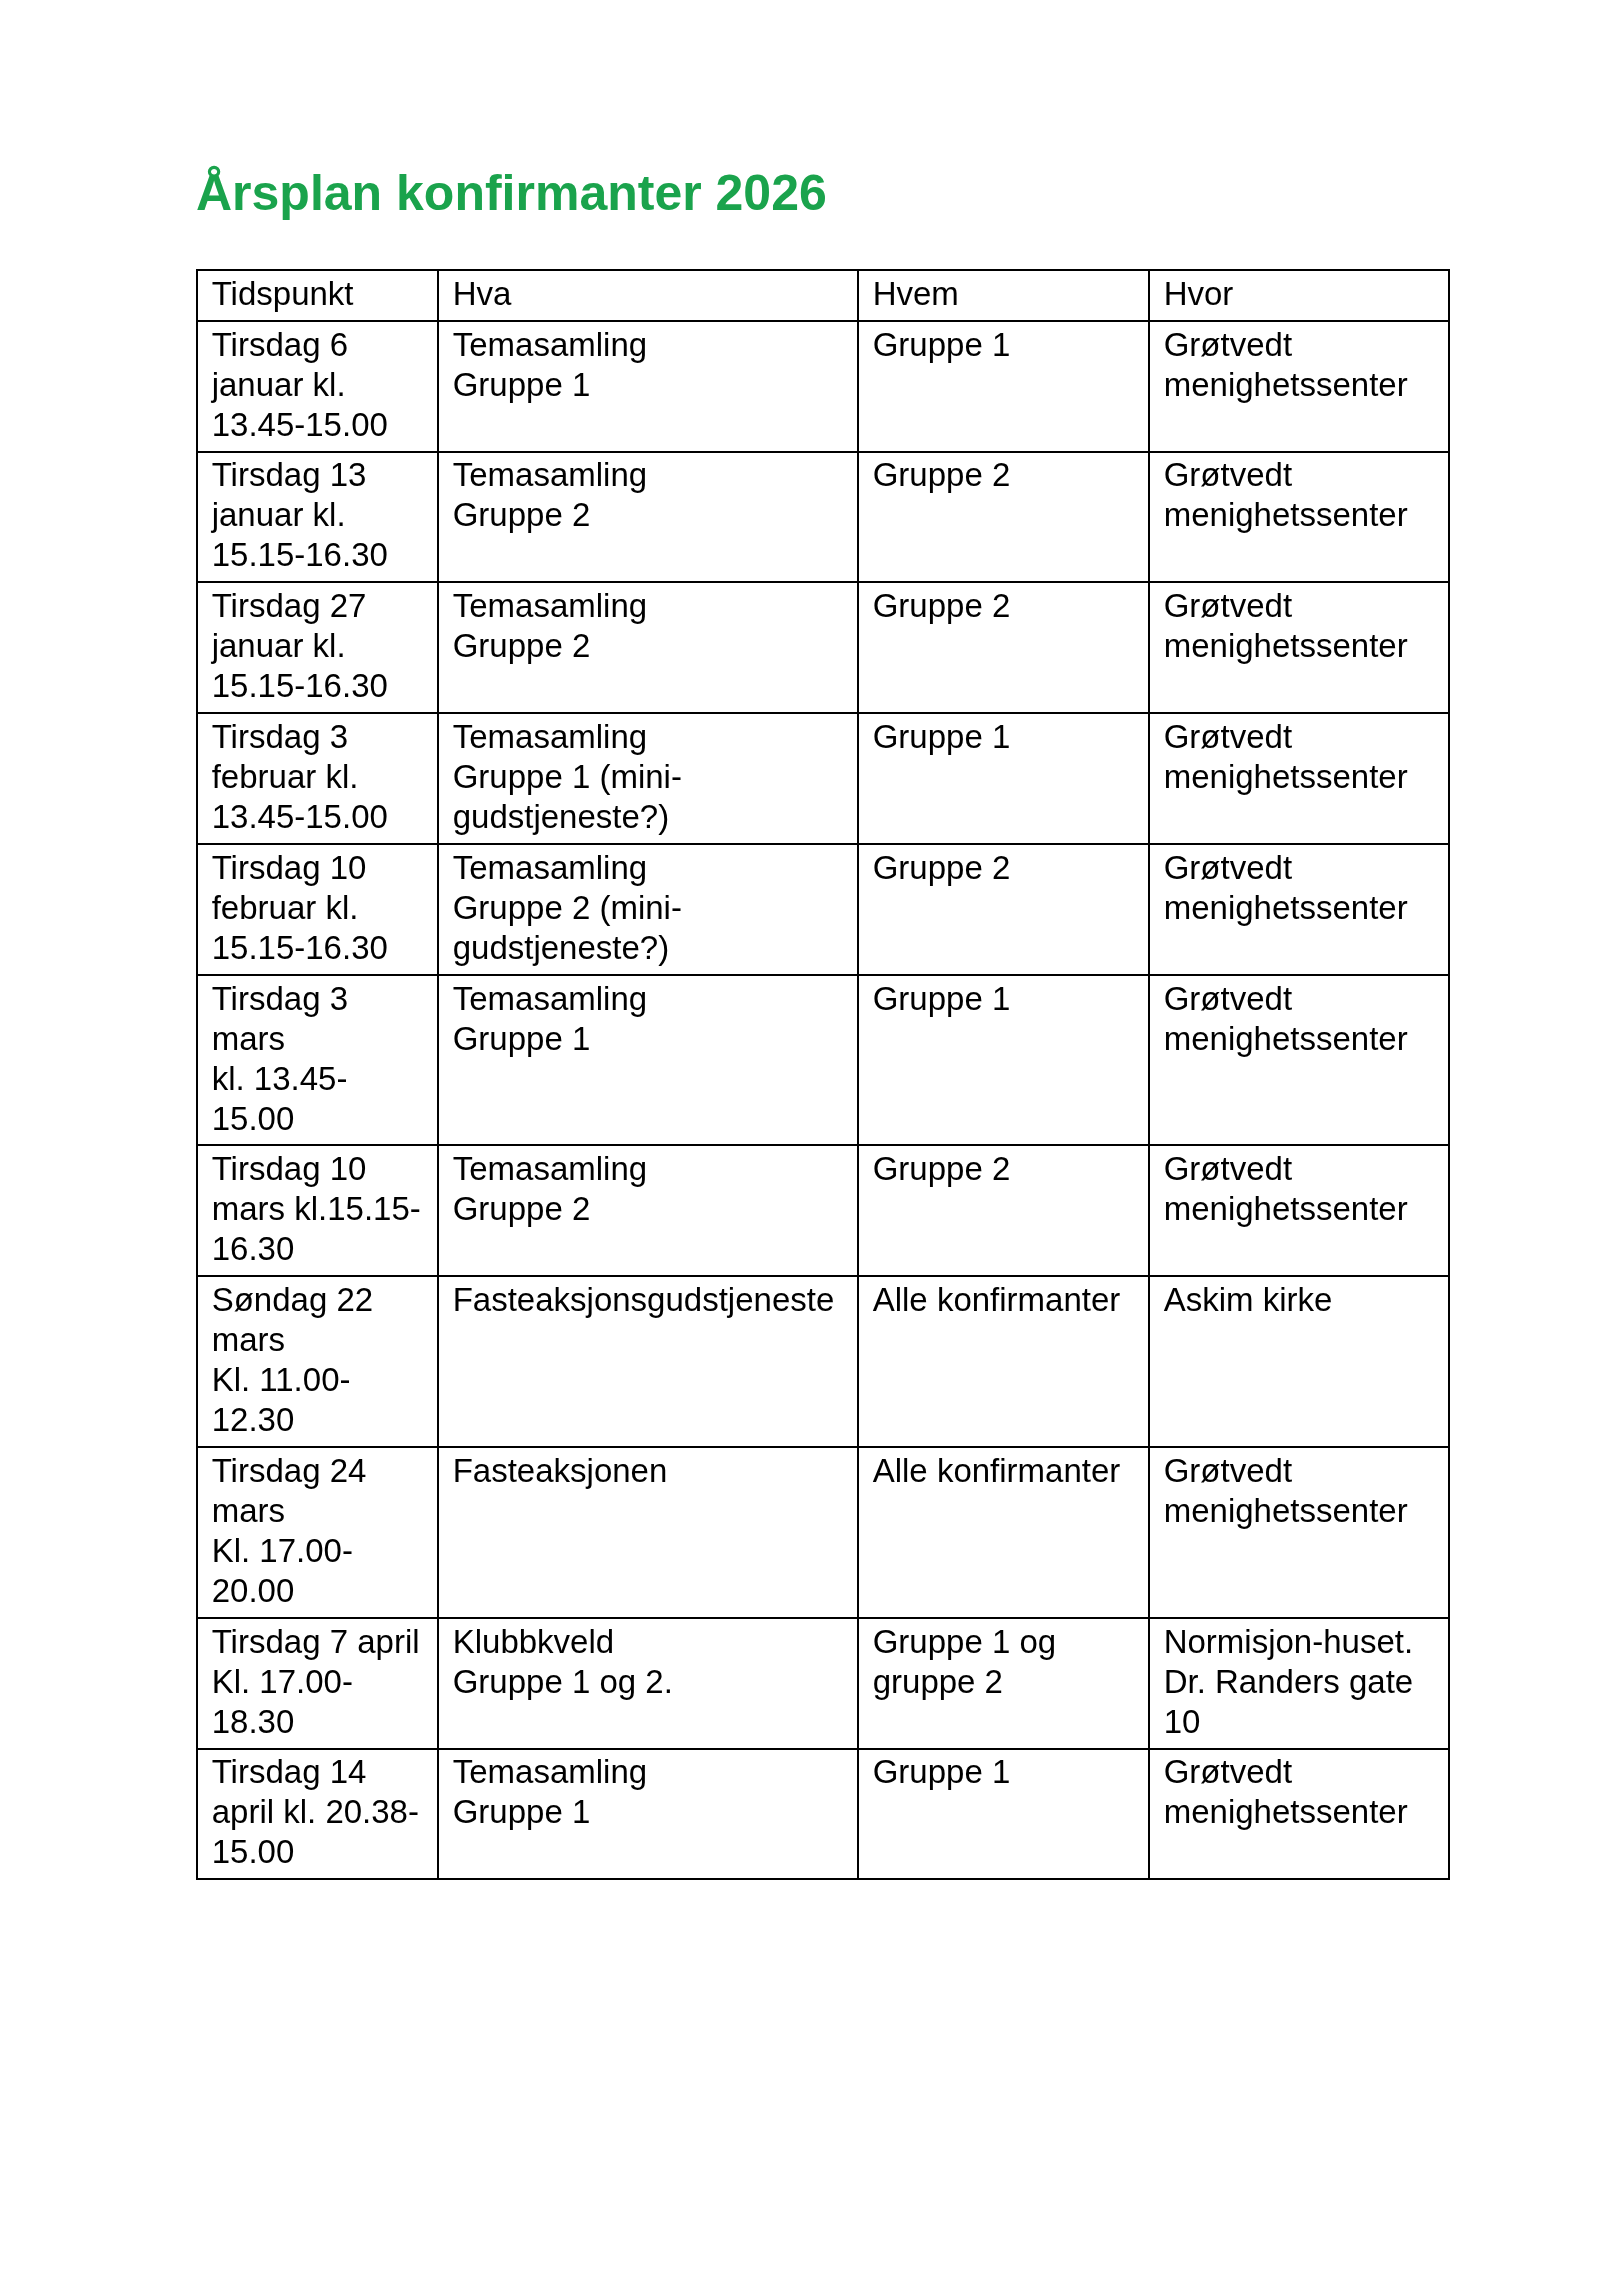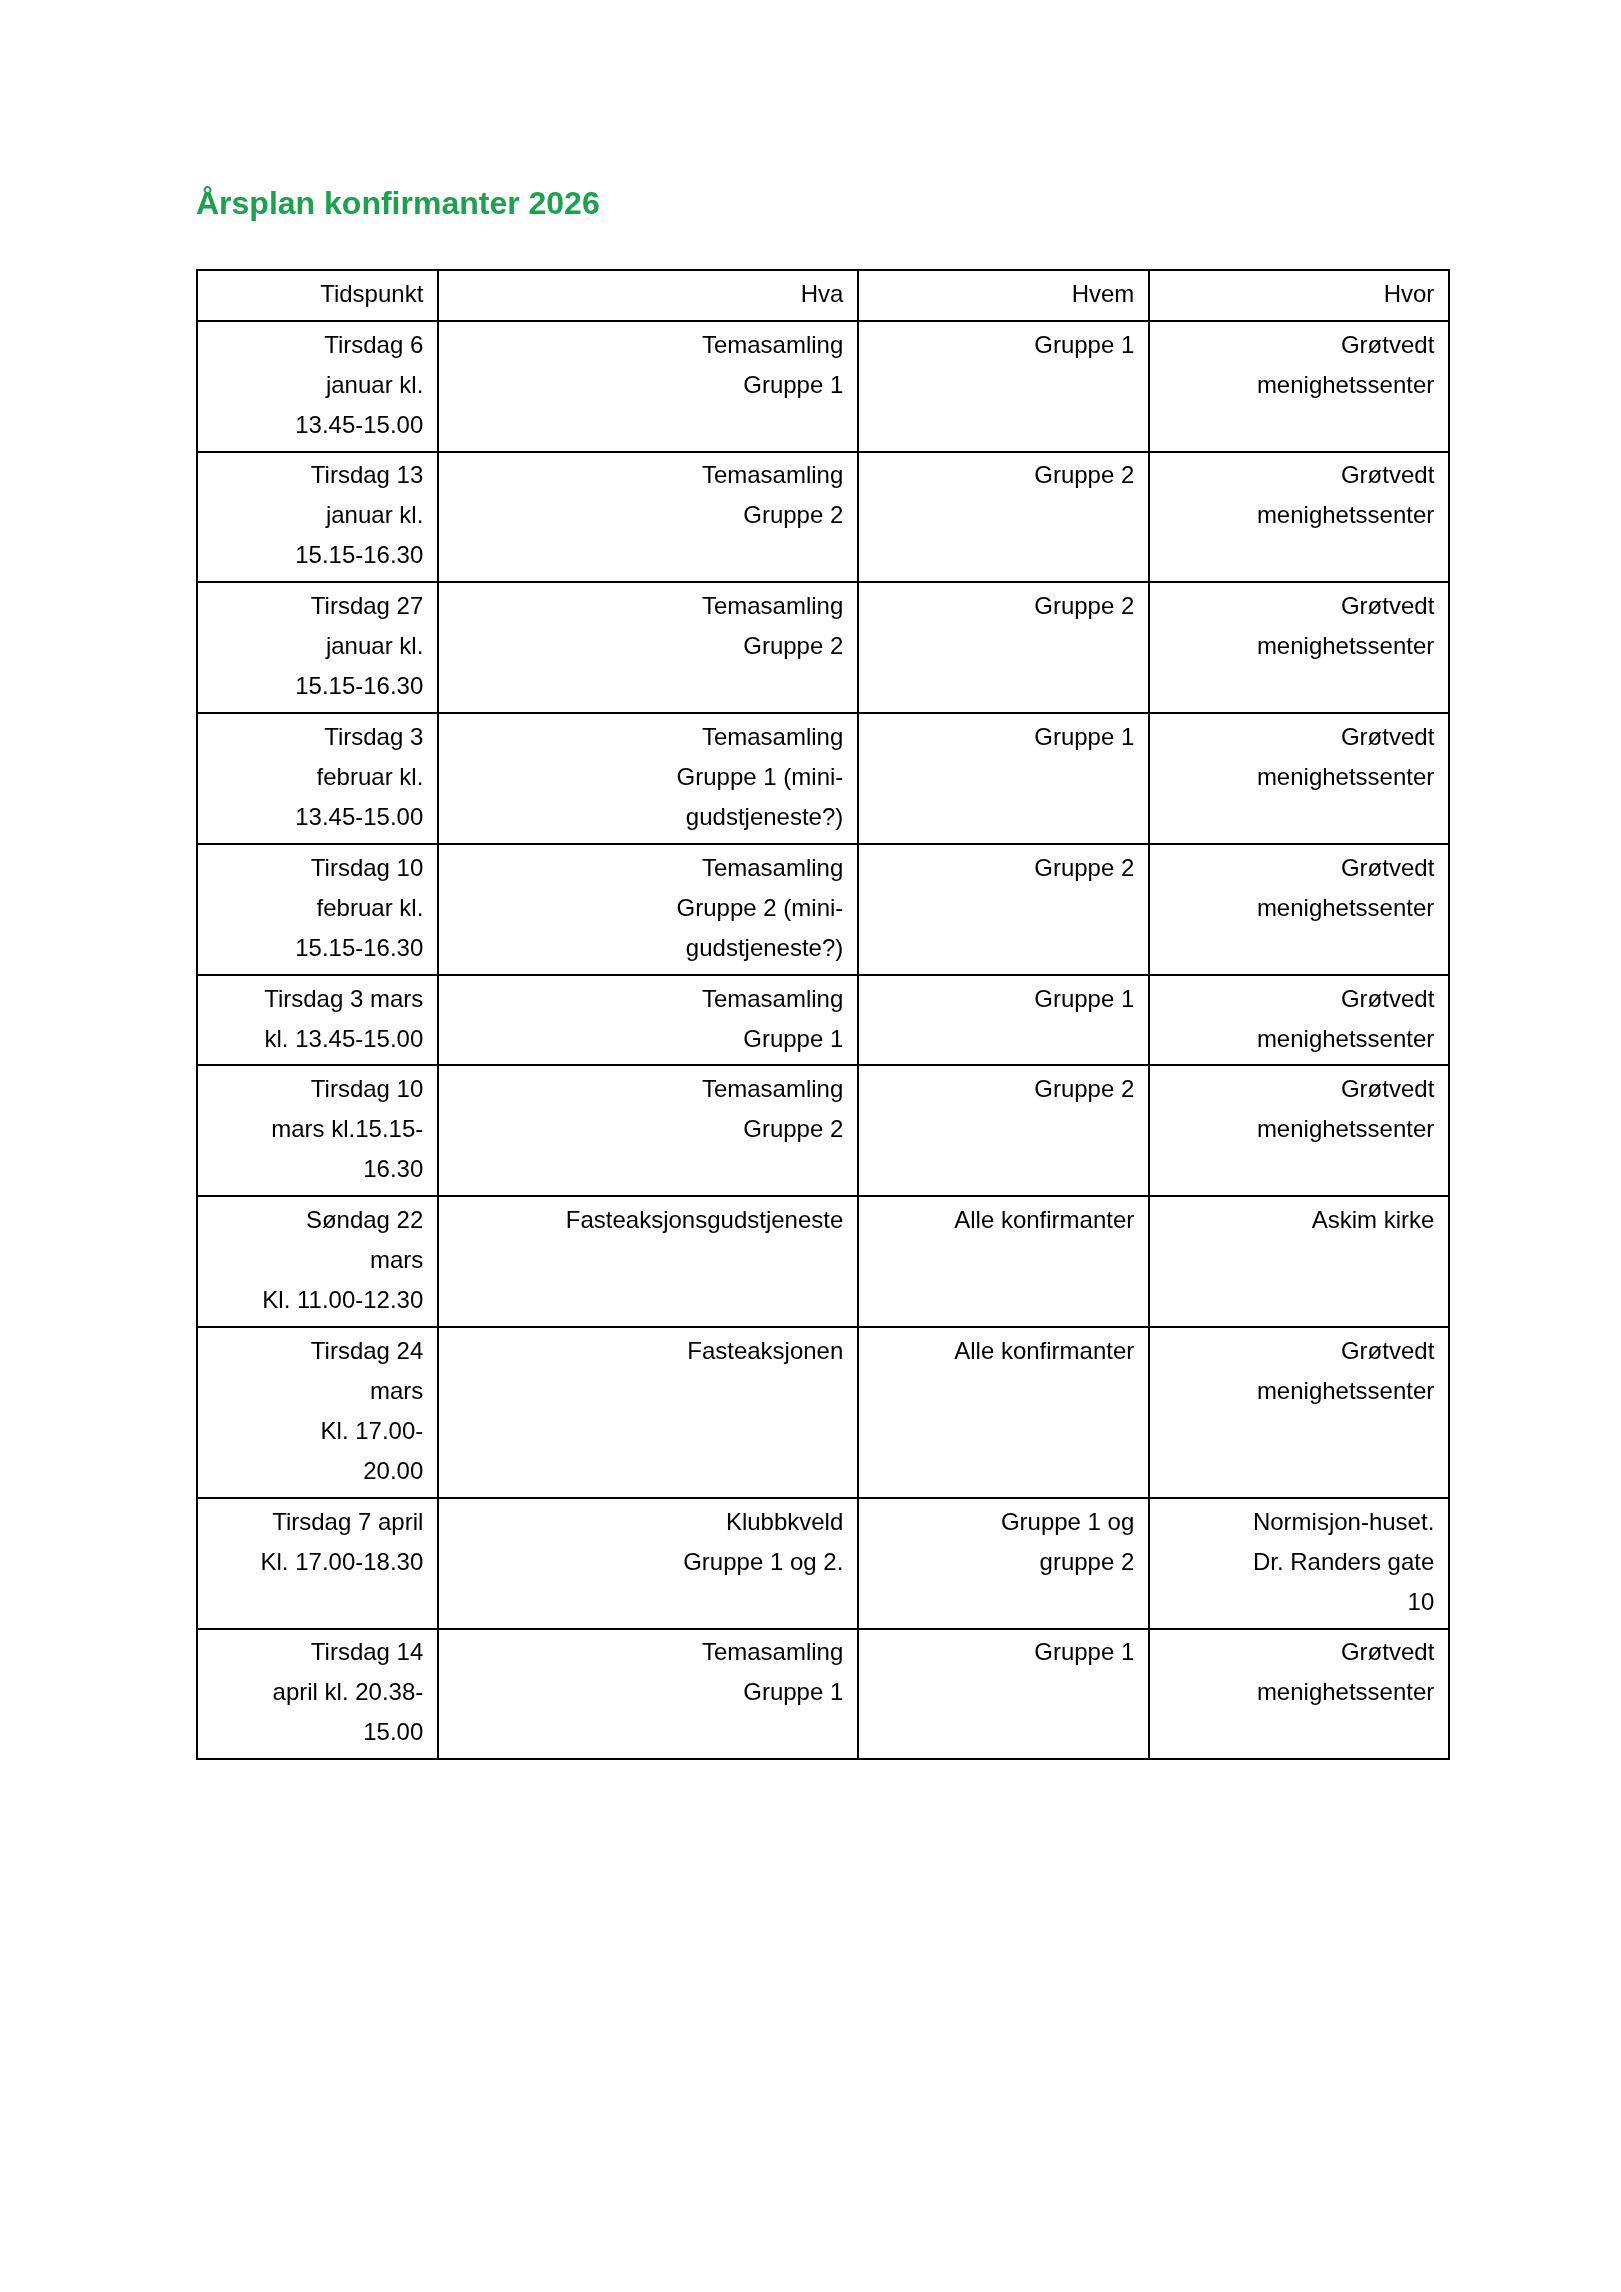--- a/index.html
+++ b/index.html
@@ -12,46 +12,46 @@
     width: 1621px;
     height: 2293px;
     background: #ffffff;
     font-family: "Liberation Sans", sans-serif;
     color: #000000;
     overflow: hidden;
   }
   .doc-title {
     position: absolute;
     left: 196px;
-    top: 180px;
+    top: 170px;
     margin: 0;
-    font-size: 32px;
+    font-size: 50px;
     line-height: 47px;
     font-weight: 700;
     letter-spacing: 0px;
   }
   table.plan {
     position: absolute;
     left: 196px;
     top: 269px;
     width: 1253px;
     border-collapse: collapse;
     table-layout: fixed;
   }
   table.plan col.c1 { width: 241px; }
   table.plan col.c2 { width: 420px; }
   table.plan col.c3 { width: 291px; }
   table.plan col.c4 { width: 300px; }
   table.plan th,
   table.plan td {
     border: 2px solid #000000;
     vertical-align: top;
-    text-align: right;
+    text-align: left;
     padding: 2.9px 13.7px 5.9px 13.7px;
-    font-size: 24px;
+    font-size: 33px;
     line-height: 40px;
     font-weight: 400;
     white-space: pre-line;
     overflow: hidden;
   }
   table.plan th {
     font-weight: 400; 
   }
 </style>
 </head>

